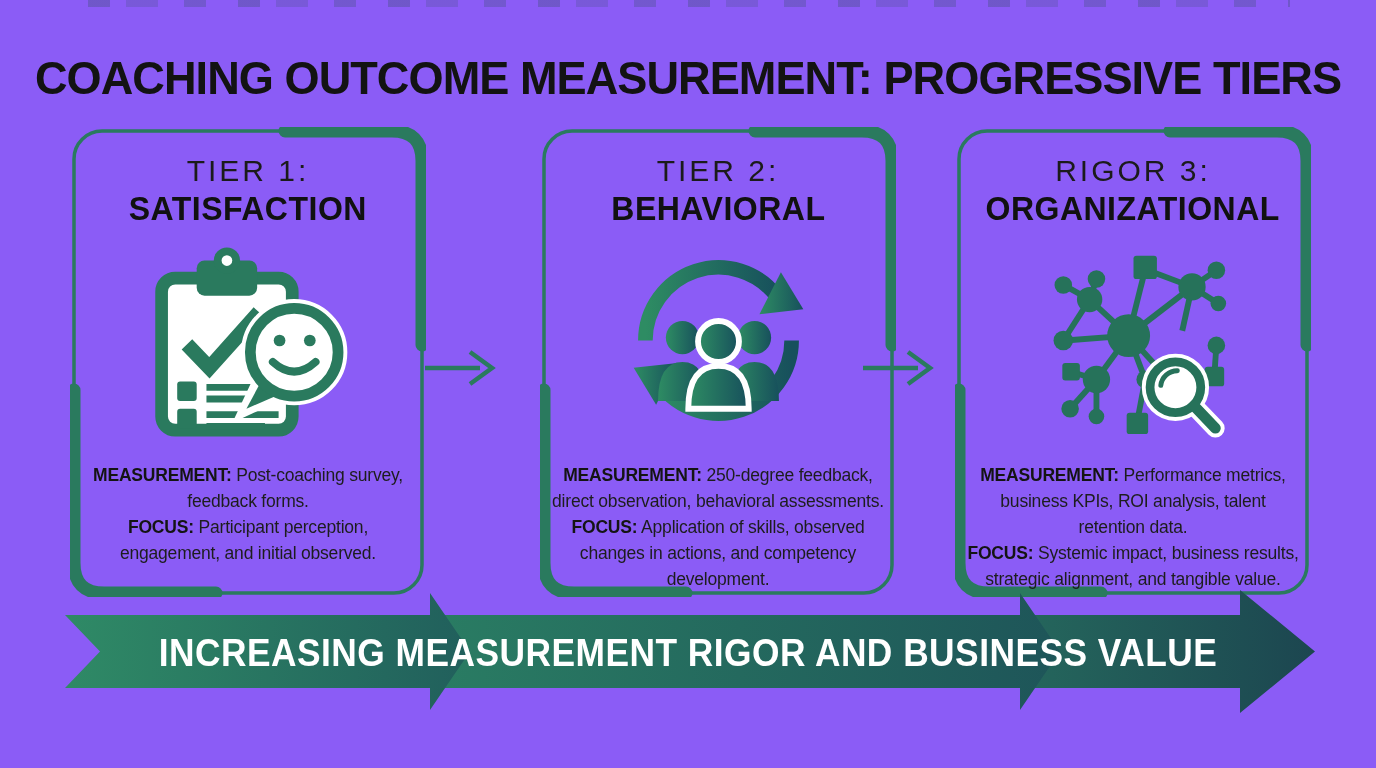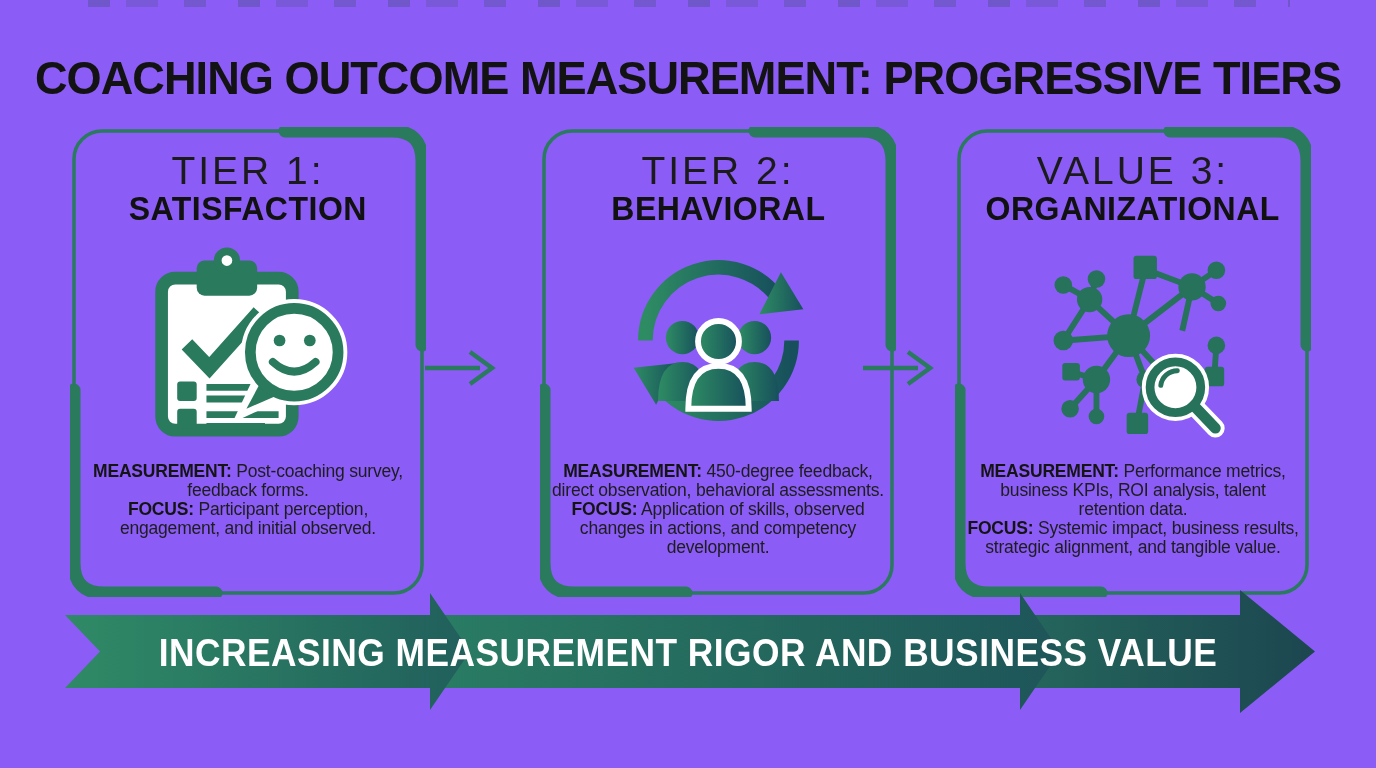--- a/index.html
+++ b/index.html
@@ -29,31 +29,31 @@
   .card{
     position:absolute;top:127px;width:356px;height:470px;
   }
   .card-1{left:70px;} .card-2{left:540px;} .card-3{left:955px;}
   .card .border{position:absolute;inset:0;width:356px;height:470px;}
   .card-content{
     position:absolute;inset:0;display:flex;flex-direction:column;align-items:center;
     padding-top:26px;box-sizing:border-box;
   }
   .tier-label{
-    font-size:39px;font-weight:500;color:#1b1b1b;letter-spacing:3px;
+    font-size:30px;font-weight:500;color:#1b1b1b;letter-spacing:3px;
     line-height:36px;white-space:nowrap;
   }
   .tier-name{
     font-size:33px;font-weight:800;color:#111111;letter-spacing:.5px;
     line-height:40px;white-space:nowrap;transform:scaleX(.97);
   }
   .tier-icon{margin-top:14px;height:195px;}
   .desc{
     margin:24px 10px 0 10px;width:336px;
-    text-align:center;font-size:17.5px;line-height:19px;
+    text-align:center;font-size:17.5px;line-height:26px;
     color:#1d1d1d;letter-spacing:-.2px;
   }
   .desc .b{font-weight:700;color:#141414;}
   .connector{position:absolute;top:346px;width:72px;height:44px;}
   .connector-1{left:424px;} .connector-2{left:862px;}
   .banner{position:absolute;left:40px;top:580px;width:1296px;height:145px;}
   .banner svg{position:absolute;inset:0;}
   .banner-label{
     position:absolute;left:0;top:52px;width:1296px;
     text-align:center;color:#ffffff;
@@ -136,35 +136,35 @@
           <circle cx="63" cy="97" r="17"></circle>
           <path d="M 38 162 q 0 -40 25 -40 q 25 0 25 40 z"></path>
           <circle cx="137" cy="97" r="17"></circle>
           <path d="M 112 162 q 0 -40 25 -40 q 25 0 25 40 z"></path>
           <circle cx="100" cy="101" r="21" stroke="#ffffff" stroke-width="6"></circle>
           <path d="M 69 170 q 0 -44 31 -44 q 31 0 31 44 z" stroke="#ffffff" stroke-width="6"></path>
         </g>
       </svg>
       <p class="desc">
         <span class="b">MEASUREMENT:</span>
-        <span>450-degree feedback, direct observation, behavioral assessments.</span><br>
+        <span>250-degree feedback, direct observation, behavioral assessments.</span><br>
         <span class="b">FOCUS:</span>
         <span>Application of skills, observed changes in actions, and competency development.</span>
       </p>
     </div>
   </div>
 
   <div class="card card-3">
     <svg class="border" viewBox="0 0 356 470">
       <rect x="4" y="4" width="348" height="462" rx="28" fill="none" stroke="#2A7A5E" stroke-width="3.5"></rect>
       <path d="M 215 4 H 322 Q 352 4 352 34 V 218" fill="none" stroke="#2A7A5E" stroke-width="13" stroke-linecap="round"></path>
       <path d="M 4 263 V 436 Q 4 466 34 466 H 146" fill="none" stroke="#2A7A5E" stroke-width="13" stroke-linecap="round"></path>
     </svg>
     <div class="card-content">
-      <div class="tier-label">VALUE 3:</div>
+      <div class="tier-label">RIGOR 3:</div>
       <div class="tier-name">ORGANIZATIONAL</div>
       <svg class="tier-icon" viewBox="0 0 200 200">
         <g stroke="#26725A" stroke-width="6">
           <line x1="95" y1="95" x2="55" y2="58"></line>
           <line x1="95" y1="95" x2="112" y2="27"></line>
           <line x1="95" y1="95" x2="160" y2="45"></line>
           <line x1="95" y1="95" x2="30" y2="100"></line>
           <line x1="95" y1="95" x2="62" y2="140"></line>
           <line x1="95" y1="95" x2="112" y2="140"></line>
           <line x1="95" y1="95" x2="145" y2="150"></line>

